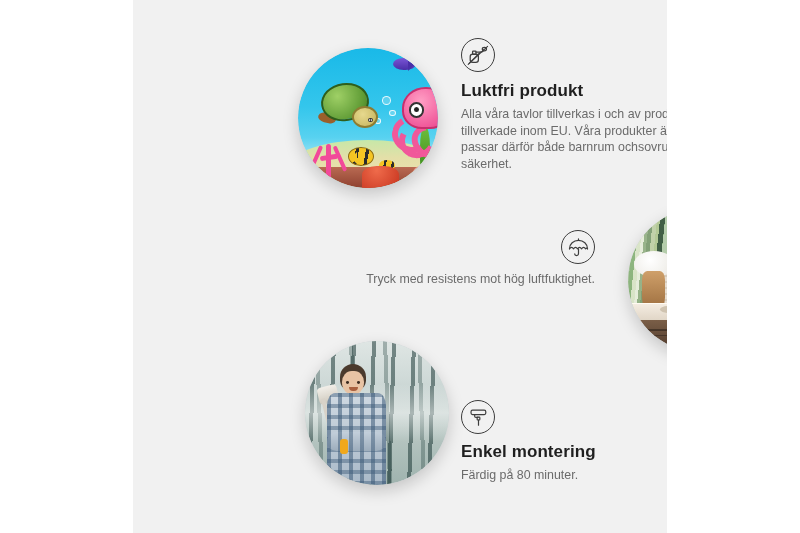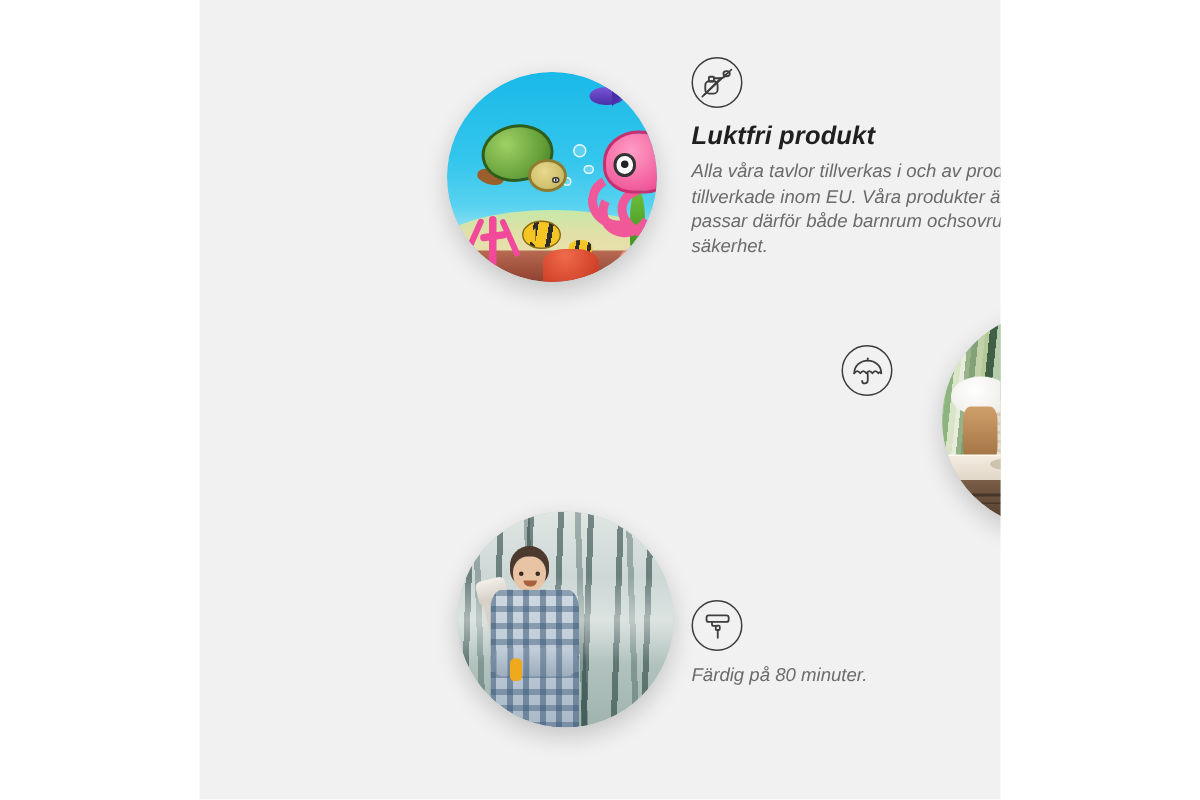--- a/index.html
+++ b/index.html
@@ -425,21 +425,20 @@
     position: absolute;
     left: 26%; top: 62%;
     width: 9%; height: 12%;
     border-radius: 3px;
     background: #f0a81c;
   }
 
   
   .feature {
     position: absolute;
-    font-style: italic;
   }
   .feature-title {
     margin: 0;
     font-size: 17px;
     font-weight: bold;
     color: #1f1f1f;
     letter-spacing: 0.1px;
   }
   .feature-desc {
     margin: 5px 0 0 0;
@@ -562,20 +561,21 @@
       <div class="icon-badge">
         <svg class="icon-svg" width="23" height="23" viewBox="0 0 24 24" fill="none" stroke="#3d3d3d" stroke-width="1.25" stroke-linecap="round" stroke-linejoin="round">
           <path d="M2.6 13.4 C2.6 8.3 6.8 4.6 12 4.6 C17.2 4.6 21.4 8.3 21.4 13.4"></path>
           <path d="M2.6 13.4 C4 11.4 5.4 11.4 6.8 13.4 C8.2 11.4 9.6 11.4 11 13.4
                    C12.4 11.4 13.8 11.4 15.2 13.4 C16.6 11.4 18 11.4 19.4 13.4
                    C20.1 12.4 20.8 12.2 21.4 13.4"></path>
           <path d="M12 4.6 V3.1"></path>
           <path d="M12 13.4 V18.2 C12 19.6 11 20.4 9.9 20.4 C8.9 20.4 8.1 19.7 8.1 18.7"></path>
         </svg>
       </div>
+      <p class="feature-desc">Tryck med resistens mot hög luftfuktighet.</p>
     </div>
 
     <div class="disc" id="disc-painter">
       <div class="disc-inner">
         <div class="forest-bg"></div>
         <div class="forest-haze"></div>
         <div class="person">
           <div class="p-roller-p"></div>
           <div class="p-roller-h"></div>
           <div class="p-hair"></div>
@@ -592,17 +592,18 @@
 
     <div class="feature" id="feature-easy">
       <div class="icon-badge">
         <svg class="icon-svg" width="23" height="23" viewBox="0 0 24 24" fill="none" stroke="#3d3d3d" stroke-width="1.25" stroke-linecap="round" stroke-linejoin="round">
           <rect x="4.2" y="4.4" width="15.4" height="4.6" rx="1.6"></rect>
           <path d="M8.0 9.0 V10.6 C8.0 11.3 8.6 11.8 9.3 11.8 H11.4"></path>
           <rect x="10.6" y="11.6" width="2.8" height="3.0" rx="0.7"></rect>
           <path d="M12 14.6 V20.0"></path>
         </svg>
       </div>
+      <h2 class="feature-title">Enkel montering</h2>
       <p class="feature-desc">Färdig på 80 minuter.</p>
     </div>
 
   </div>
 </div>
 
 </body></html>

